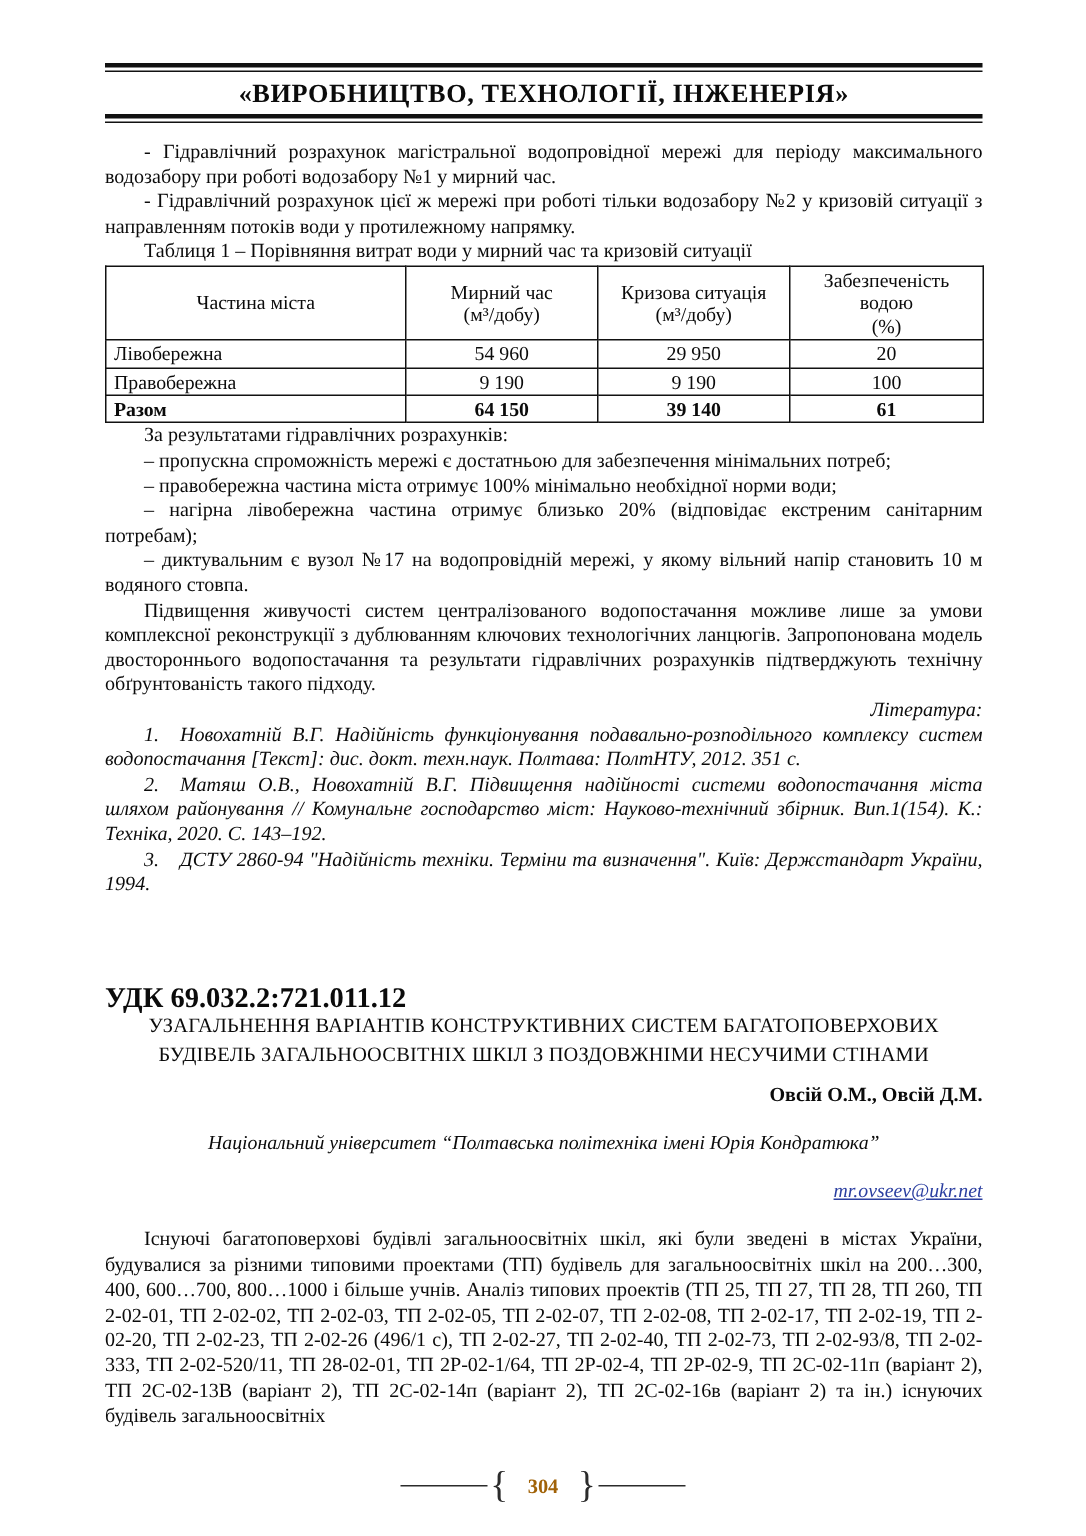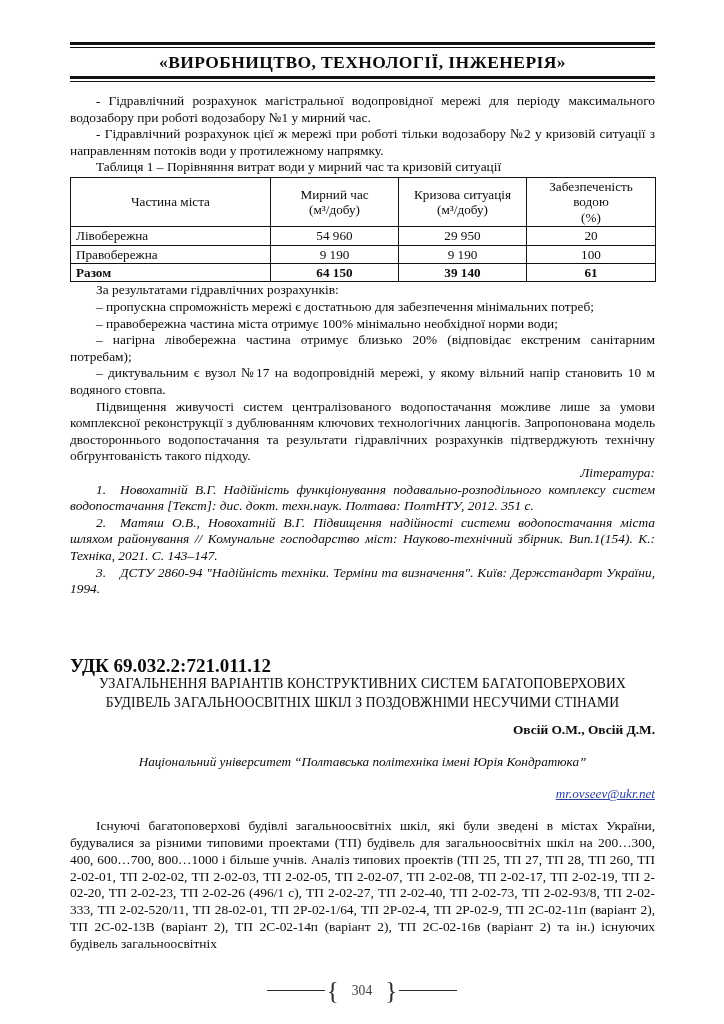--- a/index.html
+++ b/index.html
@@ -193,23 +193,23 @@
   }
   .brace {
     font-size: 25px;
     color: #2b2b2b;
     line-height: 1;
     font-family: "Liberation Serif", serif;
     padding: 0 2px;
   }
   .page-num {
     font-size: 13.6px;
-    font-weight: normal;
+    font-weight: bold;
     padding: 0 11px;
-    color: #404040;
+    color: #a16207;
   }
 
   .spacer-6 { height: 6px; }
   .spacer-10 { height: 10px; }
 </style>
 </head>
 <body>
 
 <div class="page">
 
@@ -283,21 +283,21 @@
     <p class="body">– диктувальним є вузол №17 на водопровідній мережі, у якому вільний напір становить 10 м водяного стовпа.</p>
 
     <p class="body">Підвищення живучості систем централізованого водопостачання можливе лише за умови комплексної реконструкції з дублюванням ключових технологічних ланцюгів. Запропонована модель двостороннього водопостачання та результати гідравлічних розрахунків підтверджують технічну обґрунтованість такого підходу.</p>
 
     <p class="lit-head">Література:</p>
 
     <p class="ref">
       <span class="ref-num">1.</span><span>Новохатній В.Г. Надійність функціонування подавально-розподільного комплексу систем водопостачання [Текст]: дис. докт. техн.наук. Полтава: ПолтНТУ, 2012. 351 с.</span>
     </p>
     <p class="ref">
-      <span class="ref-num">2.</span><span>Матяш О.В., Новохатній В.Г. Підвищення надійності системи водопостачання міста шляхом районування // Комунальне господарство міст: Науково-технічний збірник. Вип.1(154). К.: Техніка, 2021. С. 143–147.</span>
+      <span class="ref-num">2.</span><span>Матяш О.В., Новохатній В.Г. Підвищення надійності системи водопостачання міста шляхом районування // Комунальне господарство міст: Науково-технічний збірник. Вип.1(154). К.: Техніка, 2020. С. 143–192.</span>
     </p>
     <p class="ref">
       <span class="ref-num">3.</span><span>ДСТУ 2860-94 "Надійність техніки. Терміни та визначення". Київ: Держстандарт України, 1994.</span>
     </p>
   </div>
 
   <div class="article2">
     <p class="udc">УДК 69.032.2:721.011.12</p>
     <p class="art-title">УЗАГАЛЬНЕННЯ ВАРІАНТІВ КОНСТРУКТИВНИХ СИСТЕМ БАГАТОПОВЕРХОВИХ</p>
     <p class="art-title">БУДІВЕЛЬ ЗАГАЛЬНООСВІТНІХ ШКІЛ З ПОЗДОВЖНІМИ НЕСУЧИМИ СТІНАМИ</p>

